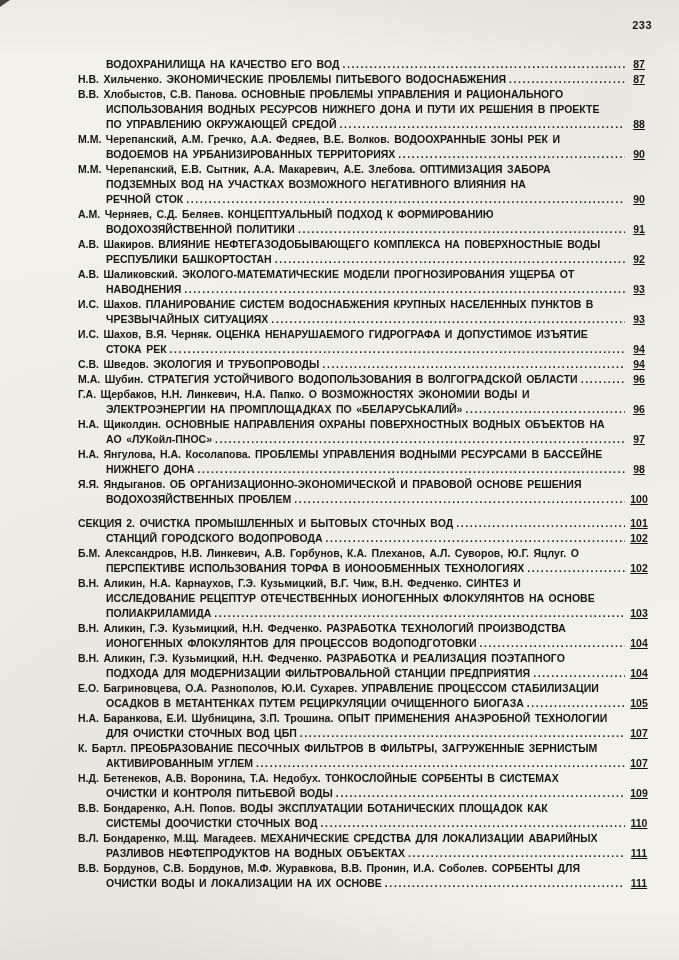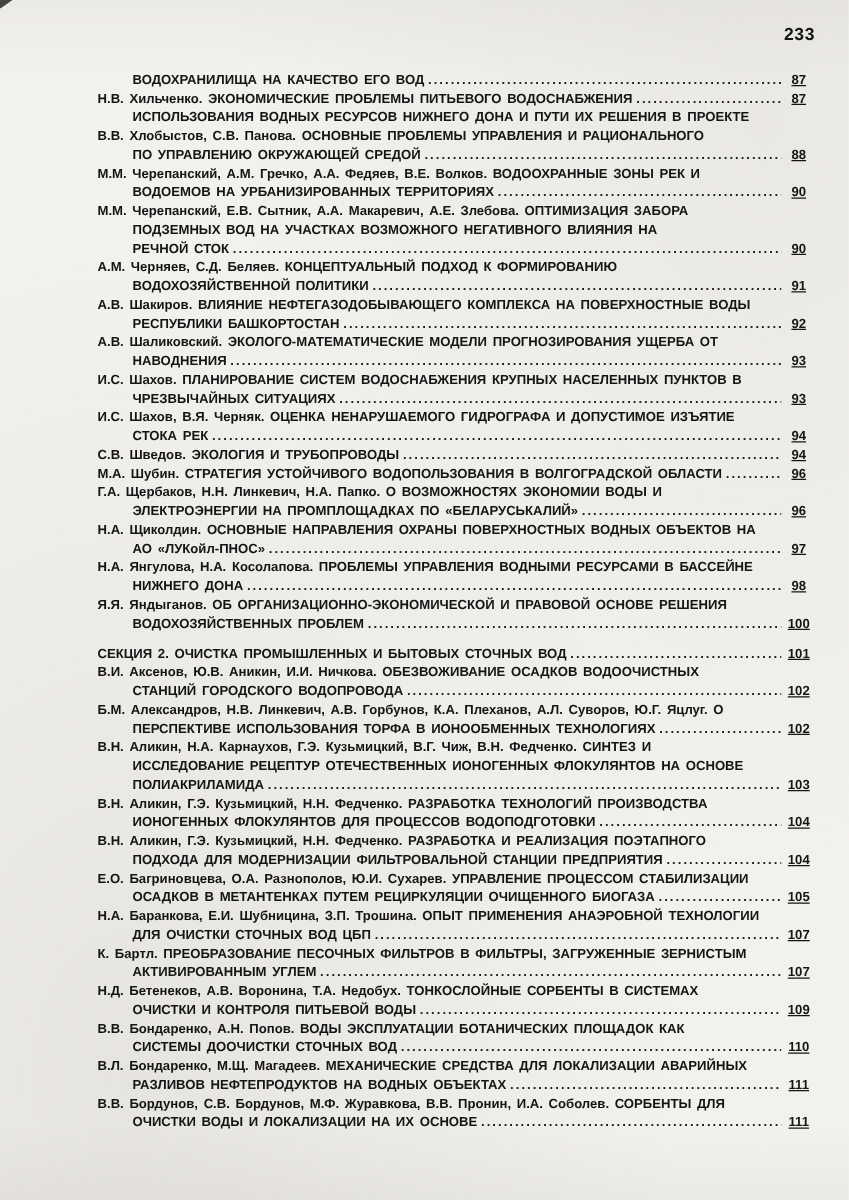--- a/index.html
+++ b/index.html
@@ -22,21 +22,21 @@
   .corner-mark {
     position: absolute; left: 0; top: 0;
     width: 10px; height: 7px;
     background: #2a2823;
     clip-path: polygon(0 0, 100% 0, 0 100%);
     opacity: 0.85;
   }
   .page-num-top {
     position: absolute;
     top: 19px; right: 27px;
-    font-size: 14px;
+    font-size: 11px;
     font-weight: 700;
     letter-spacing: 0.5px;
   }
   .toc {
     position: absolute;
     left: 38px; top: 57px;
     width: 610px;
     font-size: 10.5px;
     font-weight: 700;
     word-spacing: 1.6px;
@@ -100,26 +100,26 @@
       </div>
     </div>
     <div class="entry">
       <div class="line">
         <span class="txt">Н.В. Хильченко. ЭКОНОМИЧЕСКИЕ ПРОБЛЕМЫ ПИТЬЕВОГО ВОДОСНАБЖЕНИЯ</span>
         <span class="leader"></span>
         <span class="pg">87</span>
       </div>
     </div>
     <div class="entry">
+      <div class="line">
+        <span class="txt">В.В. Хлобыстов, С.В. Панова. ОСНОВНЫЕ ПРОБЛЕМЫ УПРАВЛЕНИЯ И РАЦИОНАЛЬНОГО</span>
+      </div>
       <div class="line indent">
         <span class="txt">ИСПОЛЬЗОВАНИЯ ВОДНЫХ РЕСУРСОВ НИЖНЕГО ДОНА И ПУТИ ИХ РЕШЕНИЯ В ПРОЕКТЕ</span>
       </div>
-      <div class="line">
-        <span class="txt">В.В. Хлобыстов, С.В. Панова. ОСНОВНЫЕ ПРОБЛЕМЫ УПРАВЛЕНИЯ И РАЦИОНАЛЬНОГО</span>
-      </div>
       <div class="line indent">
         <span class="txt">ПО УПРАВЛЕНИЮ ОКРУЖАЮЩЕЙ СРЕДОЙ</span>
         <span class="leader"></span>
         <span class="pg">88</span>
       </div>
     </div>
     <div class="entry">
       <div class="line">
         <span class="txt">М.М. Черепанский, А.М. Гречко, А.А. Федяев, В.Е. Волков. ВОДООХРАННЫЕ ЗОНЫ РЕК И</span>
       </div>
@@ -247,23 +247,20 @@
       </div>
     </div>
     <div class="entry gap">
       <div class="line">
         <span class="txt">СЕКЦИЯ 2. ОЧИСТКА ПРОМЫШЛЕННЫХ И БЫТОВЫХ СТОЧНЫХ ВОД</span>
         <span class="leader"></span>
         <span class="pg">101</span>
       </div>
     </div>
     <div class="entry">
-      <div class="line">
-        <span class="txt">В.И. Аксенов, Ю.В. Аникин, И.И. Ничкова. ОБЕЗВОЖИВАНИЕ ОСАДКОВ ВОДООЧИСТНЫХ</span>
-      </div>
       <div class="line indent">
         <span class="txt">СТАНЦИЙ ГОРОДСКОГО ВОДОПРОВОДА</span>
         <span class="leader"></span>
         <span class="pg">102</span>
       </div>
     </div>
     <div class="entry">
       <div class="line">
         <span class="txt">Б.М. Александров, Н.В. Линкевич, А.В. Горбунов, К.А. Плеханов, А.Л. Суворов, Ю.Г. Яцлуг. О</span>
       </div>

